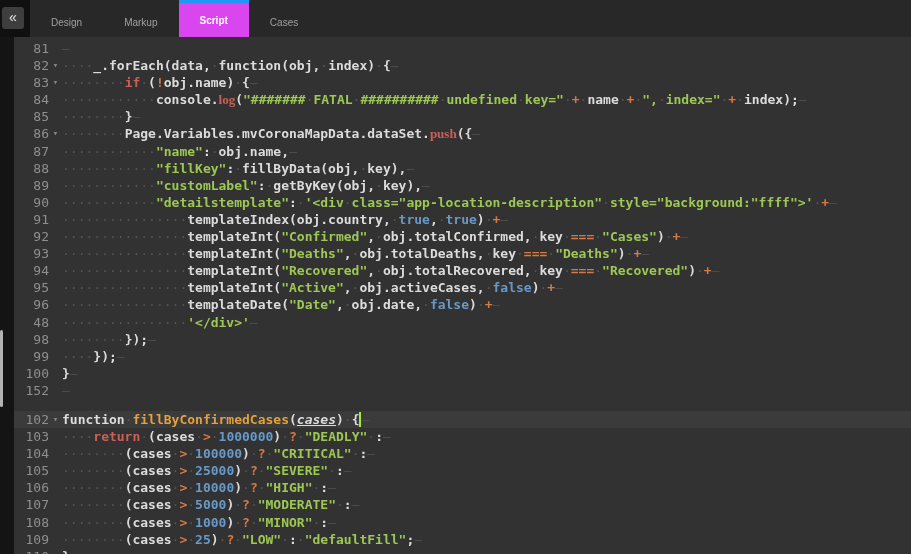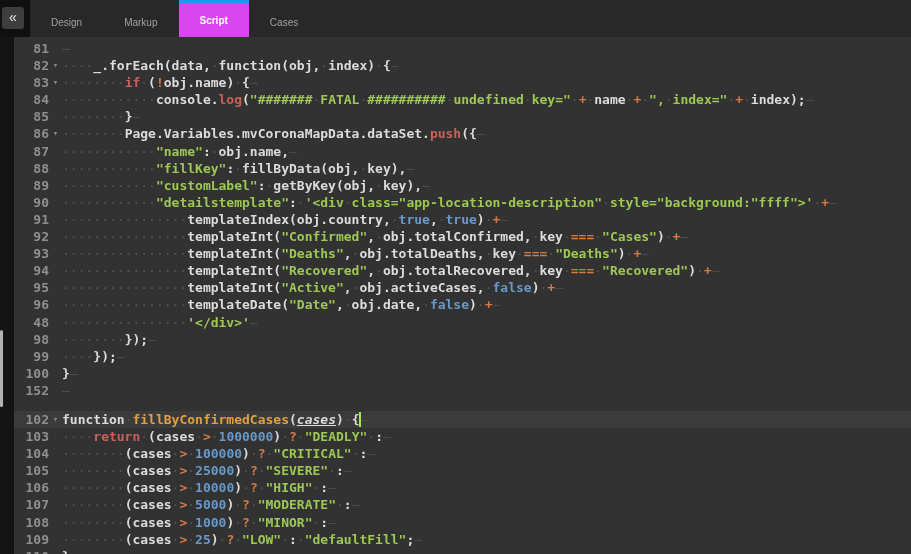--- a/index.html
+++ b/index.html
@@ -50,33 +50,33 @@
     position:absolute; top:37px; left:14px; right:0; bottom:0;
     background:#323232; overflow:hidden;
     padding-top:3px;
     font-family:"DejaVu Sans Mono", monospace;
     font-size:13px; line-height:17.1px;
   }
   .row { display:flex; height:17.1px; white-space:pre; }
   .row.active { background:#3b3b3b;margin-top:12px; }
   .gutter {
     width:48px; flex:none; display:flex; justify-content:flex-end;
-    color:#8f8f8f; font-weight:bold;
+    color:#8f8f8f; font-weight:normal;
   }
   .gutter .fold {
     width:13px; text-align:center; font-size:9px; color:#858585;
     line-height:17.1px;
   }
   .code { flex:1; white-space:pre; font-weight:bold; }
   .t-d  { color:#dcdcdc; }
   .t-k  { color:var(--kw,#cb6056); }
   .t-o  { color:var(--op,#d57a44); }
   .t-s  { color:var(--str,#9dc853); }
   .t-n  { color:var(--num,#6899c8); }
-  .t-m  { color:#c96156; }
+  .t-m  { color:#c96156;font-family:Liberation Serif, serif; }
   .t-f  { color:var(--fn,#e2a03f); }
   .t-i  { color:#dcdcdc; font-style:italic;text-decoration:underline; }
   .t-ws { color:#555555; font-weight:normal; }
   .t-nl { color:#4f4f4f; font-weight:normal; }
   .cursor {
     display:inline-block; width:2px; height:15px;
     background:var(--cursor,#a4e93f); vertical-align:text-bottom;
   }
 </style>
 </head>

